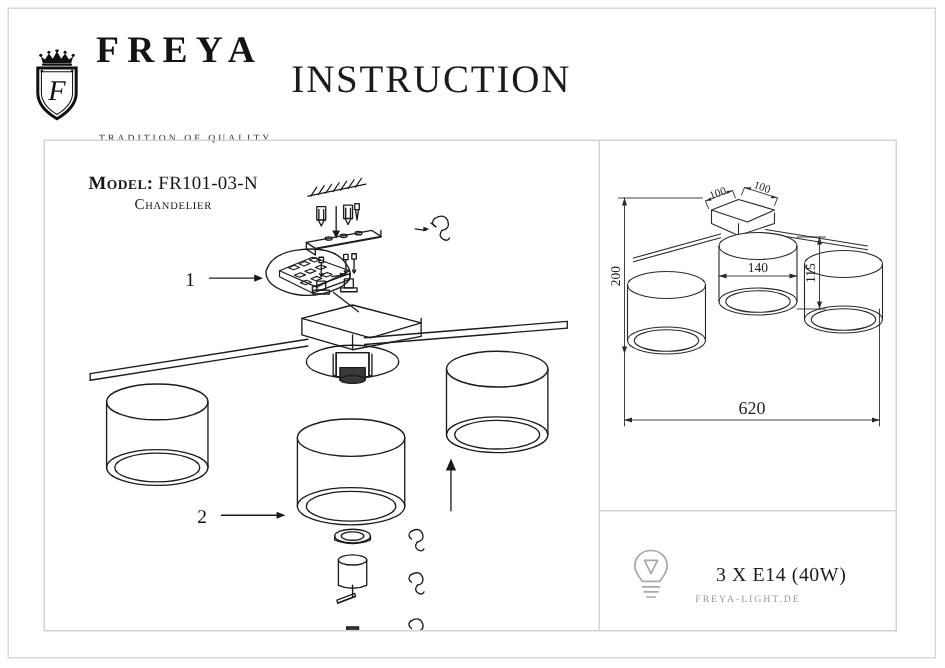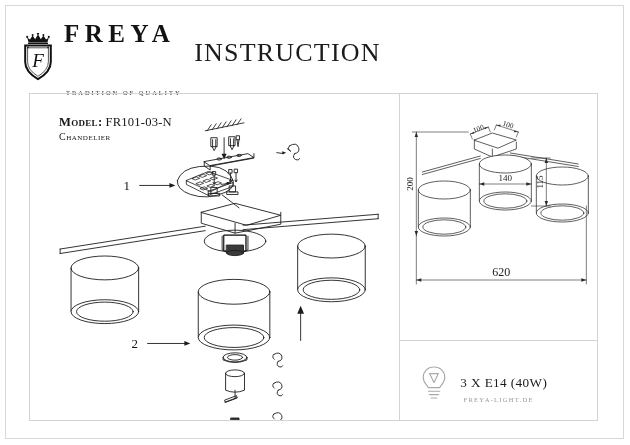--- a/index.html
+++ b/index.html
@@ -130,20 +130,21 @@
     position: absolute;
     left: 29px;
     top: 20px;
     line-height: 1.30;
   }
   .model-line {
     font-family: "Liberation Serif", serif;
     font-size: 12.6px;
     color: #161616;
     white-space: nowrap;
+    text-align: center;
   }
   .model-key {
     font-weight: 700;
     font-variant: small-caps;
     letter-spacing: 0.3px;
   }
   .model-val { letter-spacing: 0.2px; }
   #model-type {
     font-variant: small-caps;
     letter-spacing: 0.5px;
@@ -157,21 +158,21 @@
     height: 100%;
     display: block;
   }
   
   #spec-row {
     position: absolute;
     left: 20px;
     top: 24px;
     display: flex;
     align-items: center;
-    gap: 12px;
+    gap: 29px;
   }
   #bulb-icon { width: 28px; height: 36px; display:block; }
   #spec-text {
     font-family: "Liberation Serif", serif;
     font-size: 13.2px;
     color: #1b1b1b;
     letter-spacing: 0.4px;
     white-space: nowrap;
   }
   #website {

